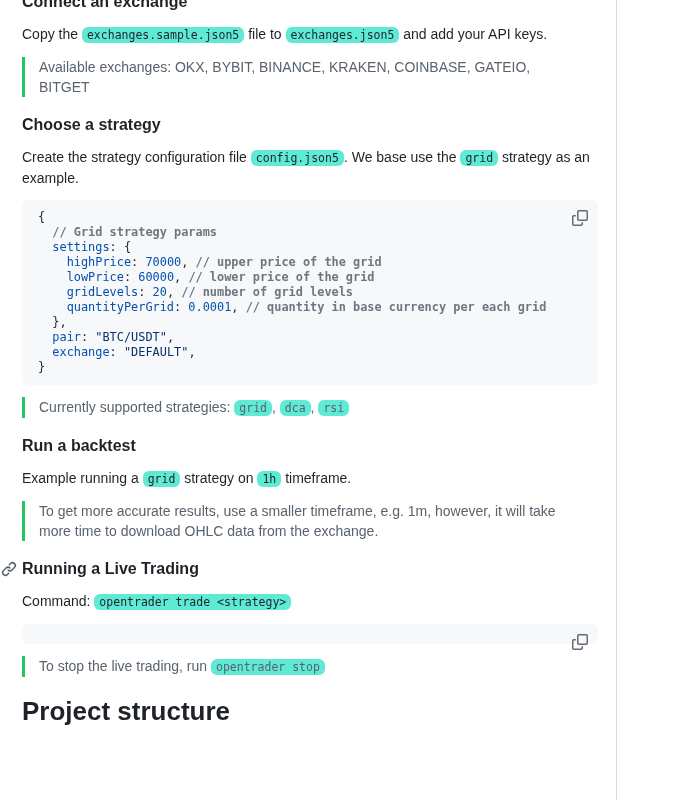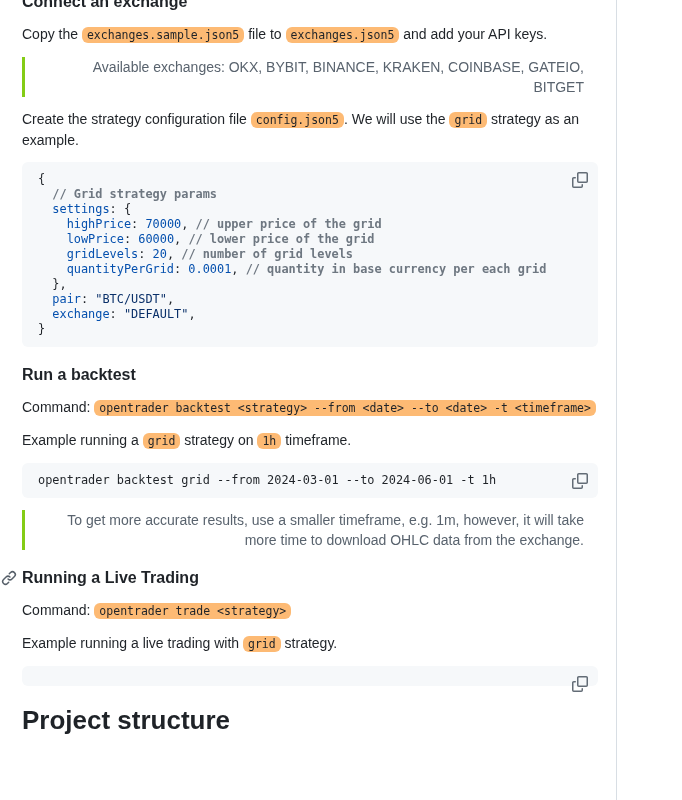--- a/index.html
+++ b/index.html
@@ -41,30 +41,29 @@
     color: #1f2328;
   }
   p {
     font-size: 14px;
     line-height: 20px;
     margin: 0 0 12px 0;
   }
   blockquote {
     margin: 0 0 12px 0;
     padding: 0 14px;
-    border-left: 3px solid #84cc16;
+    border-left: 3px solid #22c55e;
     color: #59636e;
     font-size: 14px;
     line-height: 20px;
-    text-align: right;
   }
   code.inline {
     font-family: "DejaVu Sans Mono", "Liberation Mono", monospace;
     font-size: 11.5px;
-    background: #fdba74;
+    background: #5eead4;
     border-radius: 6px;
     padding: 1px 5px;
     white-space: nowrap;
     color: inherit;
   }
   .highlight {
     position: relative;
     background: #f6f8fa;
     border-radius: 6px;
     padding: 10px 16px;
@@ -109,52 +108,44 @@
   }
 </style>
 </head>
 <body>
 
 <div class="readme">
   <div class="right-edge"></div>
 <h3 class="clipped-top"><span>Connect an exchange</span></h3>
     <p><span>Copy the </span><code class="inline">exchanges.sample.json5</code><span> file to </span><code class="inline">exchanges.json5</code><span> and add your API keys.</span></p>
     <blockquote><span>Available exchanges: OKX, BYBIT, BINANCE, KRAKEN, COINBASE, GATEIO, BITGET</span></blockquote>
-    <p><span>Create the strategy configuration file </span><code class="inline">config.json5</code><span>. We will use the </span><code class="inline">grid</code><span> strategy as an example.</span></p>
+    <h3><span>Choose a strategy</span></h3>
+    <p><span>Create the strategy configuration file </span><code class="inline">config.json5</code><span>. We base use the </span><code class="inline">grid</code><span> strategy as an example.</span></p>
     <div class="highlight">
       <pre><div class="code-line"><span class="tok-plain">{</span></div><div class="code-line"><span class="tok-plain">  </span><span class="tok-comment">// Grid strategy params</span></div><div class="code-line"><span class="tok-plain">  </span><span class="tok-key">settings</span><span class="tok-plain">: {</span></div><div class="code-line"><span class="tok-plain">    </span><span class="tok-key">highPrice</span><span class="tok-plain">: </span><span class="tok-num">70000</span><span class="tok-plain">, </span><span class="tok-comment">// upper price of the grid</span></div><div class="code-line"><span class="tok-plain">    </span><span class="tok-key">lowPrice</span><span class="tok-plain">: </span><span class="tok-num">60000</span><span class="tok-plain">, </span><span class="tok-comment">// lower price of the grid</span></div><div class="code-line"><span class="tok-plain">    </span><span class="tok-key">gridLevels</span><span class="tok-plain">: </span><span class="tok-num">20</span><span class="tok-plain">, </span><span class="tok-comment">// number of grid levels</span></div><div class="code-line"><span class="tok-plain">    </span><span class="tok-key">quantityPerGrid</span><span class="tok-plain">: </span><span class="tok-num">0.0001</span><span class="tok-plain">, </span><span class="tok-comment">// quantity in base currency per each grid</span></div><div class="code-line"><span class="tok-plain">  },</span></div><div class="code-line"><span class="tok-plain">  </span><span class="tok-key">pair</span><span class="tok-plain">: </span><span class="tok-str">"BTC/USDT"</span><span class="tok-plain">,</span></div><div class="code-line"><span class="tok-plain">  </span><span class="tok-key">exchange</span><span class="tok-plain">: </span><span class="tok-str">"DEFAULT"</span><span class="tok-plain">,</span></div><div class="code-line"><span class="tok-plain">}</span></div></pre>
       <button class="copy-btn">
         <svg width="16" height="16" viewBox="0 0 16 16" fill="currentColor" aria-hidden="true">
           <path d="M0 6.75C0 5.784.784 5 1.75 5h1.5a.75.75 0 0 1 0 1.5h-1.5a.25.25 0 0 0-.25.25v7.5c0 .138.112.25.25.25h7.5a.25.25 0 0 0 .25-.25v-1.5a.75.75 0 0 1 1.5 0v1.5A1.75 1.75 0 0 1 9.25 16h-7.5A1.75 1.75 0 0 1 0 14.25Z"></path>
           <path d="M5 1.75C5 .784 5.784 0 6.75 0h7.5C15.216 0 16 .784 16 1.75v7.5A1.75 1.75 0 0 1 14.25 11h-7.5A1.75 1.75 0 0 1 5 9.25Zm1.75-.25a.25.25 0 0 0-.25.25v7.5c0 .138.112.25.25.25h7.5a.25.25 0 0 0 .25-.25v-7.5a.25.25 0 0 0-.25-.25Z"></path>
         </svg>
       </button>
     </div>
+    <blockquote><span>Currently supported strategies: </span><code class="inline">grid</code><span>, </span><code class="inline">dca</code><span>, </span><code class="inline">rsi</code></blockquote>
     <h3><span>Run a backtest</span></h3>
-    <p><span>Command: </span><code class="inline">opentrader backtest &lt;strategy&gt; --from &lt;date&gt; --to &lt;date&gt; -t &lt;timeframe&gt;</code></p>
     <p><span>Example running a </span><code class="inline">grid</code><span> strategy on </span><code class="inline">1h</code><span> timeframe.</span></p>
-    <div class="highlight">
-      <pre><div class="code-line"><span class="tok-plain">opentrader backtest grid --from 2024-03-01 --to 2024-06-01 -t 1h</span></div></pre>
-      <button class="copy-btn">
-        <svg width="16" height="16" viewBox="0 0 16 16" fill="currentColor" aria-hidden="true">
-          <path d="M0 6.75C0 5.784.784 5 1.75 5h1.5a.75.75 0 0 1 0 1.5h-1.5a.25.25 0 0 0-.25.25v7.5c0 .138.112.25.25.25h7.5a.25.25 0 0 0 .25-.25v-1.5a.75.75 0 0 1 1.5 0v1.5A1.75 1.75 0 0 1 9.25 16h-7.5A1.75 1.75 0 0 1 0 14.25Z"></path>
-          <path d="M5 1.75C5 .784 5.784 0 6.75 0h7.5C15.216 0 16 .784 16 1.75v7.5A1.75 1.75 0 0 1 14.25 11h-7.5A1.75 1.75 0 0 1 5 9.25Zm1.75-.25a.25.25 0 0 0-.25.25v7.5c0 .138.112.25.25.25h7.5a.25.25 0 0 0 .25-.25v-7.5a.25.25 0 0 0-.25-.25Z"></path>
-        </svg>
-      </button>
-    </div>
     <blockquote><span>To get more accurate results, use a smaller timeframe, e.g. 1m, however, it will take more time to download OHLC data from the exchange.</span></blockquote>
     <h3><a class="anchor-link" href="#running-a-live-trading">
         <svg width="16" height="16" viewBox="0 0 16 16" fill="currentColor" aria-hidden="true">
           <path d="m7.775 3.275 1.25-1.25a3.5 3.5 0 1 1 4.95 4.95l-2.5 2.5a3.5 3.5 0 0 1-4.95 0 .751.751 0 0 1 .018-1.042.751.751 0 0 1 1.042-.018 1.998 1.998 0 0 0 2.83 0l2.5-2.5a2.002 2.002 0 0 0-2.83-2.83l-1.25 1.25a.751.751 0 0 1-1.042-.018.751.751 0 0 1-.018-1.042Zm-4.69 9.64a1.998 1.998 0 0 0 2.83 0l1.25-1.25a.751.751 0 0 1 1.042.018.751.751 0 0 1 .018 1.042l-1.25 1.25a3.5 3.5 0 1 1-4.95-4.95l2.5-2.5a3.5 3.5 0 0 1 4.95 0 .751.751 0 0 1-.018 1.042.751.751 0 0 1-1.042.018 1.998 1.998 0 0 0-2.83 0l-2.5 2.5a1.998 1.998 0 0 0 0 2.83Z"></path>
         </svg>
       </a><span>Running a Live Trading</span></h3>
     <p><span>Command: </span><code class="inline">opentrader trade &lt;strategy&gt;</code></p>
-    <p><span>Example running a live trading with </span><code class="inline">grid</code><span> strategy.</span></p>
     <div class="highlight">
       <button class="copy-btn">
         <svg width="16" height="16" viewBox="0 0 16 16" fill="currentColor" aria-hidden="true">
           <path d="M0 6.75C0 5.784.784 5 1.75 5h1.5a.75.75 0 0 1 0 1.5h-1.5a.25.25 0 0 0-.25.25v7.5c0 .138.112.25.25.25h7.5a.25.25 0 0 0 .25-.25v-1.5a.75.75 0 0 1 1.5 0v1.5A1.75 1.75 0 0 1 9.25 16h-7.5A1.75 1.75 0 0 1 0 14.25Z"></path>
           <path d="M5 1.75C5 .784 5.784 0 6.75 0h7.5C15.216 0 16 .784 16 1.75v7.5A1.75 1.75 0 0 1 14.25 11h-7.5A1.75 1.75 0 0 1 5 9.25Zm1.75-.25a.25.25 0 0 0-.25.25v7.5c0 .138.112.25.25.25h7.5a.25.25 0 0 0 .25-.25v-7.5a.25.25 0 0 0-.25-.25Z"></path>
         </svg>
       </button>
     </div>
+    <blockquote><span>To stop the live trading, run </span><code class="inline">opentrader stop</code></blockquote>
     <h1 class="big"><span>Project structure</span></h1>
   </div>
 
 </body></html>

